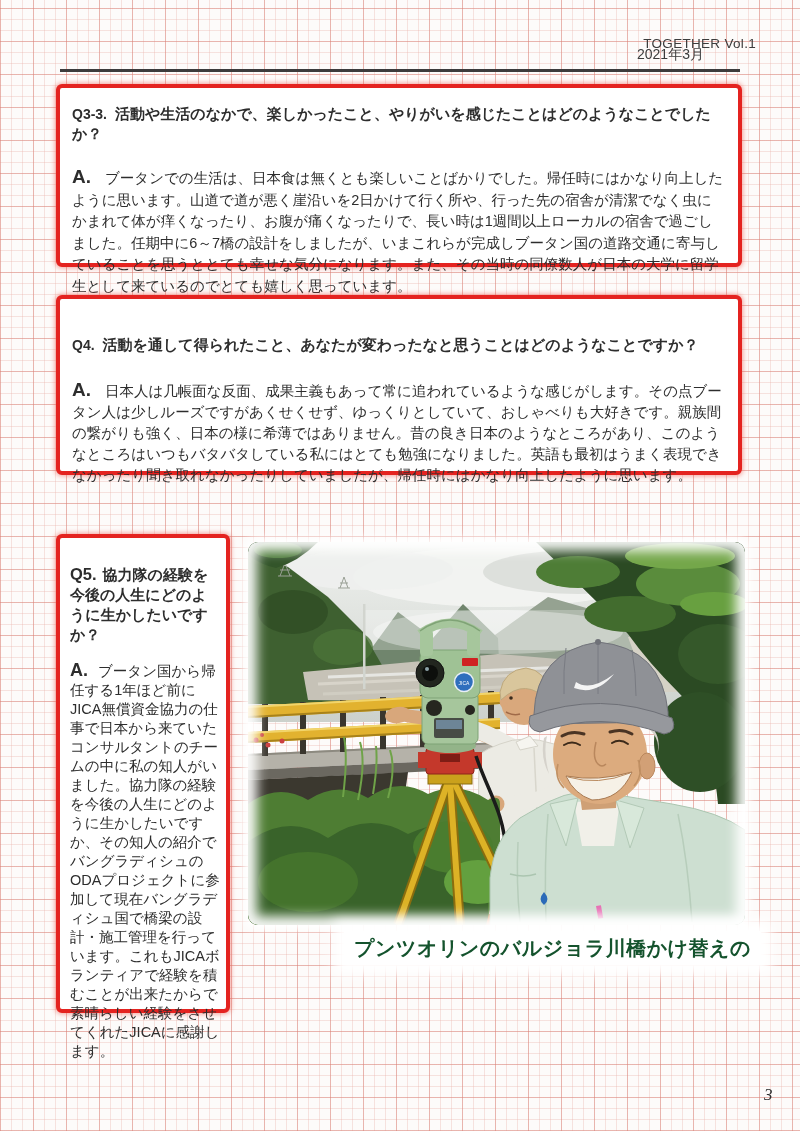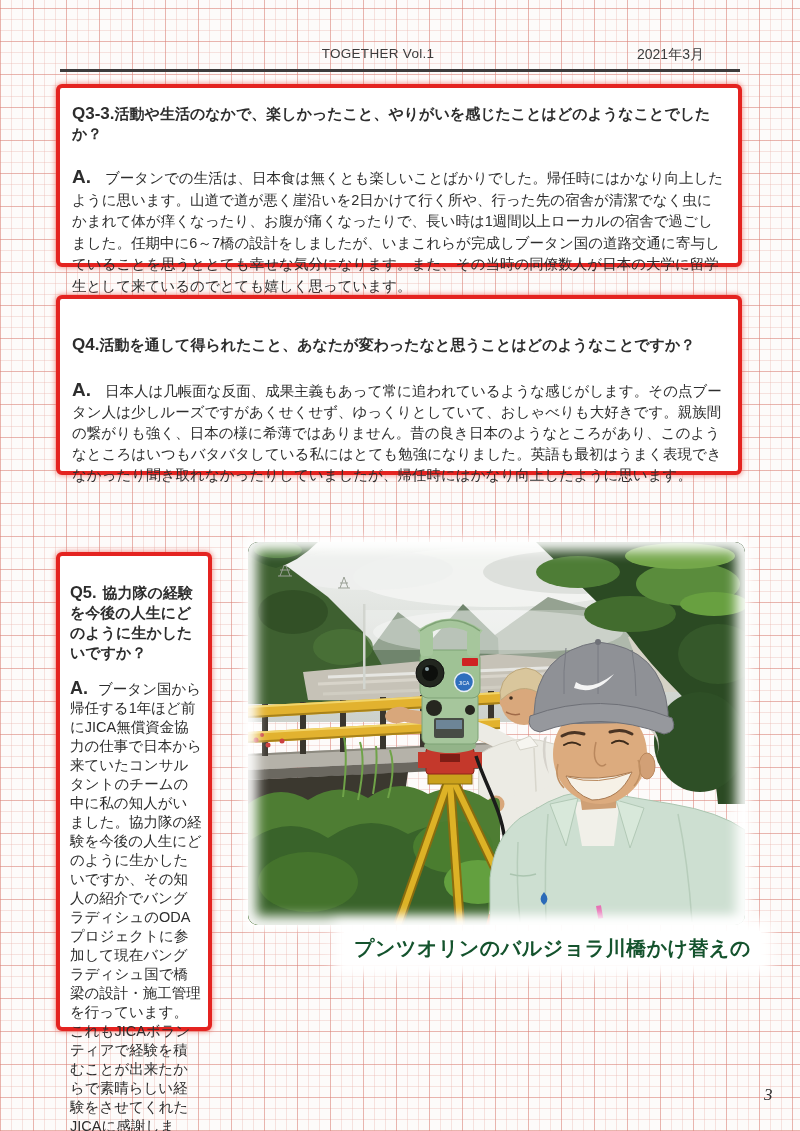--- a/index.html
+++ b/index.html
@@ -6,34 +6,34 @@
   body{width:800px;height:1131px;font-family:"Liberation Sans","DejaVu Sans",sans-serif;}
   .page{
     position:relative;width:800px;height:1131px;overflow:hidden;
     background-color:#fdfbfa;
     background-image:
       repeating-linear-gradient(0deg, rgba(216,125,115,0.45) 0 1px, transparent 1px 33px),
       repeating-linear-gradient(90deg, rgba(216,125,115,0.45) 0 1px, transparent 1px 33px),
       repeating-linear-gradient(0deg, rgba(233,178,170,0.35) 0 1px, transparent 1px 11px),
       repeating-linear-gradient(90deg, rgba(233,178,170,0.35) 0 1px, transparent 1px 11px);
   }
-  .hdr-title{position:absolute;left:0;top:46px;width:756px;text-align:center;
+  .hdr-title{position:absolute;left:0;top:36px;width:756px;text-align:right;
     font-size:13.5px;color:#3c3c3c;letter-spacing:.3px;}
   .hdr-date{position:absolute;left:637px;top:46px;font-size:14px;color:#3c3c3c;}
   .hdr-rule{position:absolute;left:60px;top:69px;width:680px;height:3px;background:#3c3c3c;}
 
   .qbox{position:absolute;box-sizing:border-box;background:#fff;
     border:4px solid #e42320;border-radius:6px;
     box-shadow:0 0 5px 1px rgba(236,84,72,.55);color:#2d2d2d;}
   .qbox-1{left:56px;top:84px;width:686px;height:183px;padding:16px 12px 0 12px;}
   .qbox-2{left:56px;top:295px;width:686px;height:180px;padding:36px 12px 0 12px;}
-  .qbox-3{left:56px;top:552px;width:156px;height:479px;padding:26px 6px 0 10px;}
+  .qbox-3{left:56px;top:534px;width:174px;height:479px;padding:26px 6px 0 10px;}
 
   .qhead{font-weight:bold;font-size:15px;line-height:20px;margin:0;}
-  .qhead .qlabel{font-size:17px;}
+  .qhead .qlabel{font-size:14px;margin-right:8px;}
   .answer{margin:22px 0 0 0;font-size:14.5px;line-height:21.5px;}
   .qbox-2 .answer{margin-top:24px;line-height:21px;}
   .answer .alabel{font-weight:bold;font-size:19px;margin-right:14px;}
   .qbox-3 .qhead{font-size:15px;line-height:20px;}
   .qbox-3 .qhead .qlabel{font-size:16.5px;margin-right:6px;}
   .qbox-3 .answer{margin-top:16px;font-size:14.5px;line-height:19px;}
   .qbox-3 .answer .alabel{font-size:18px;margin-right:10px;}
 
   .photo{position:absolute;left:248px;top:542px;width:497px;height:383px;
     border-radius:10px;overflow:hidden;box-shadow:0 0 8px 5px rgba(255,255,255,.9);}

